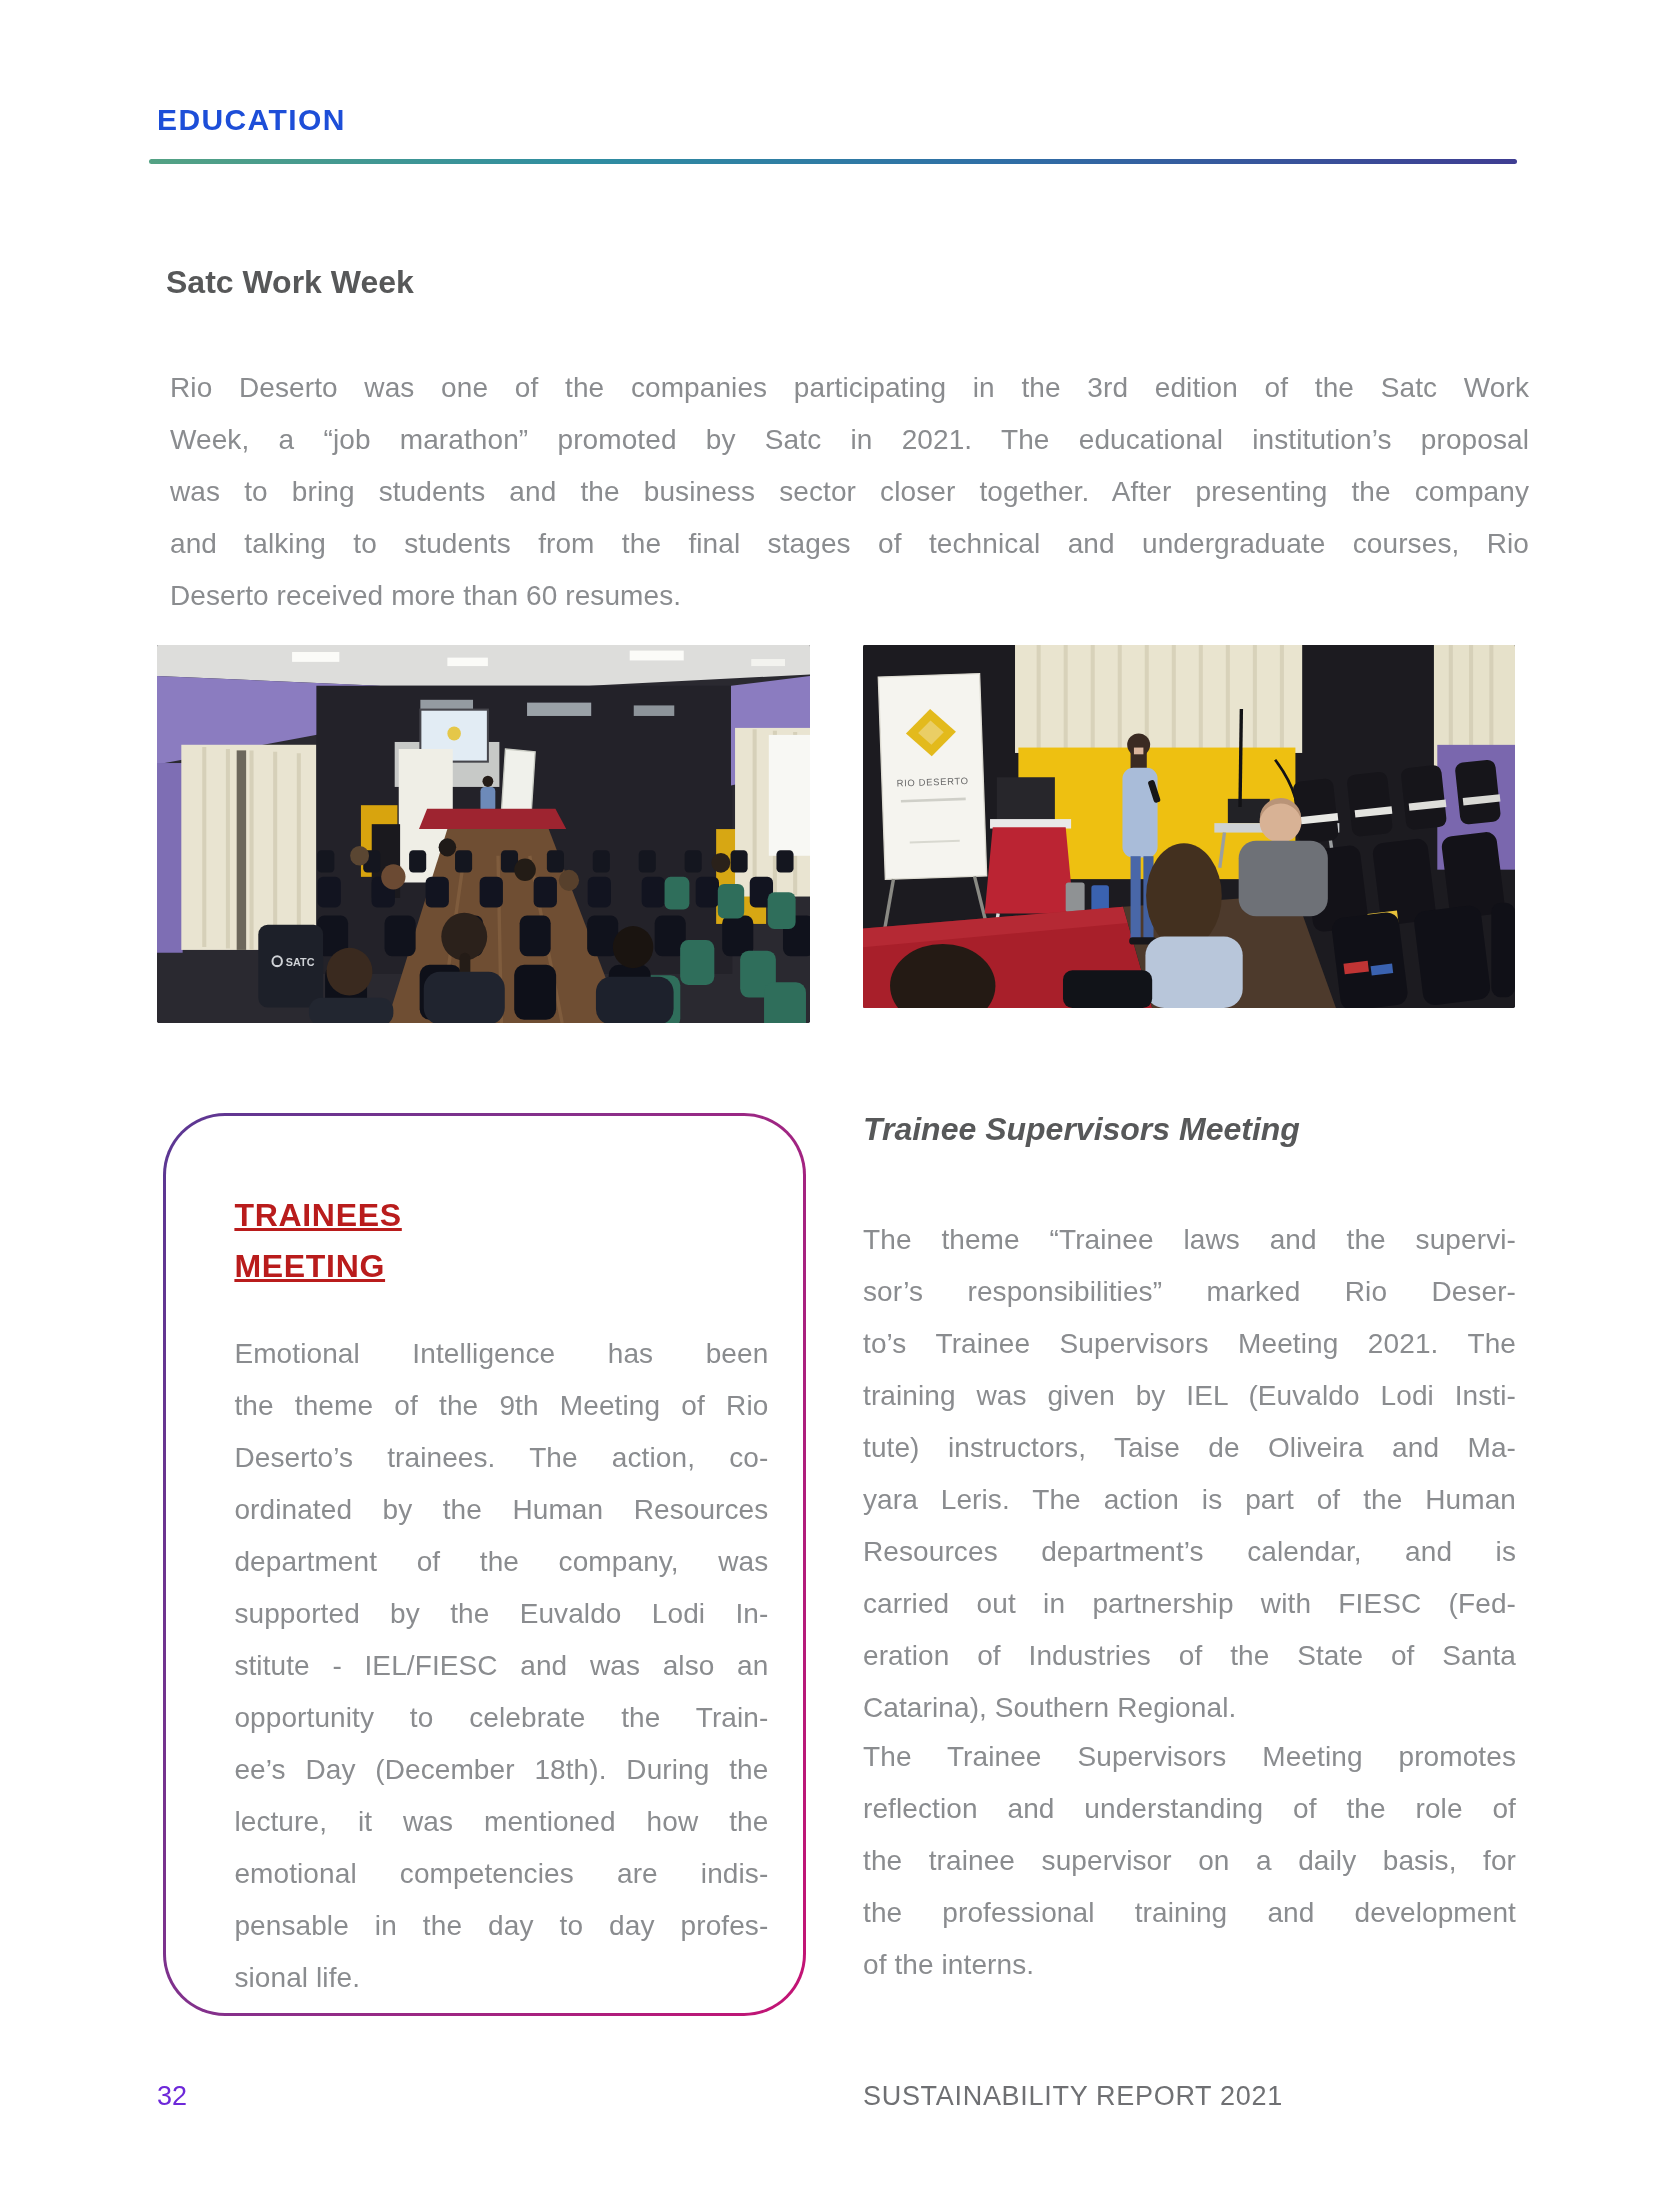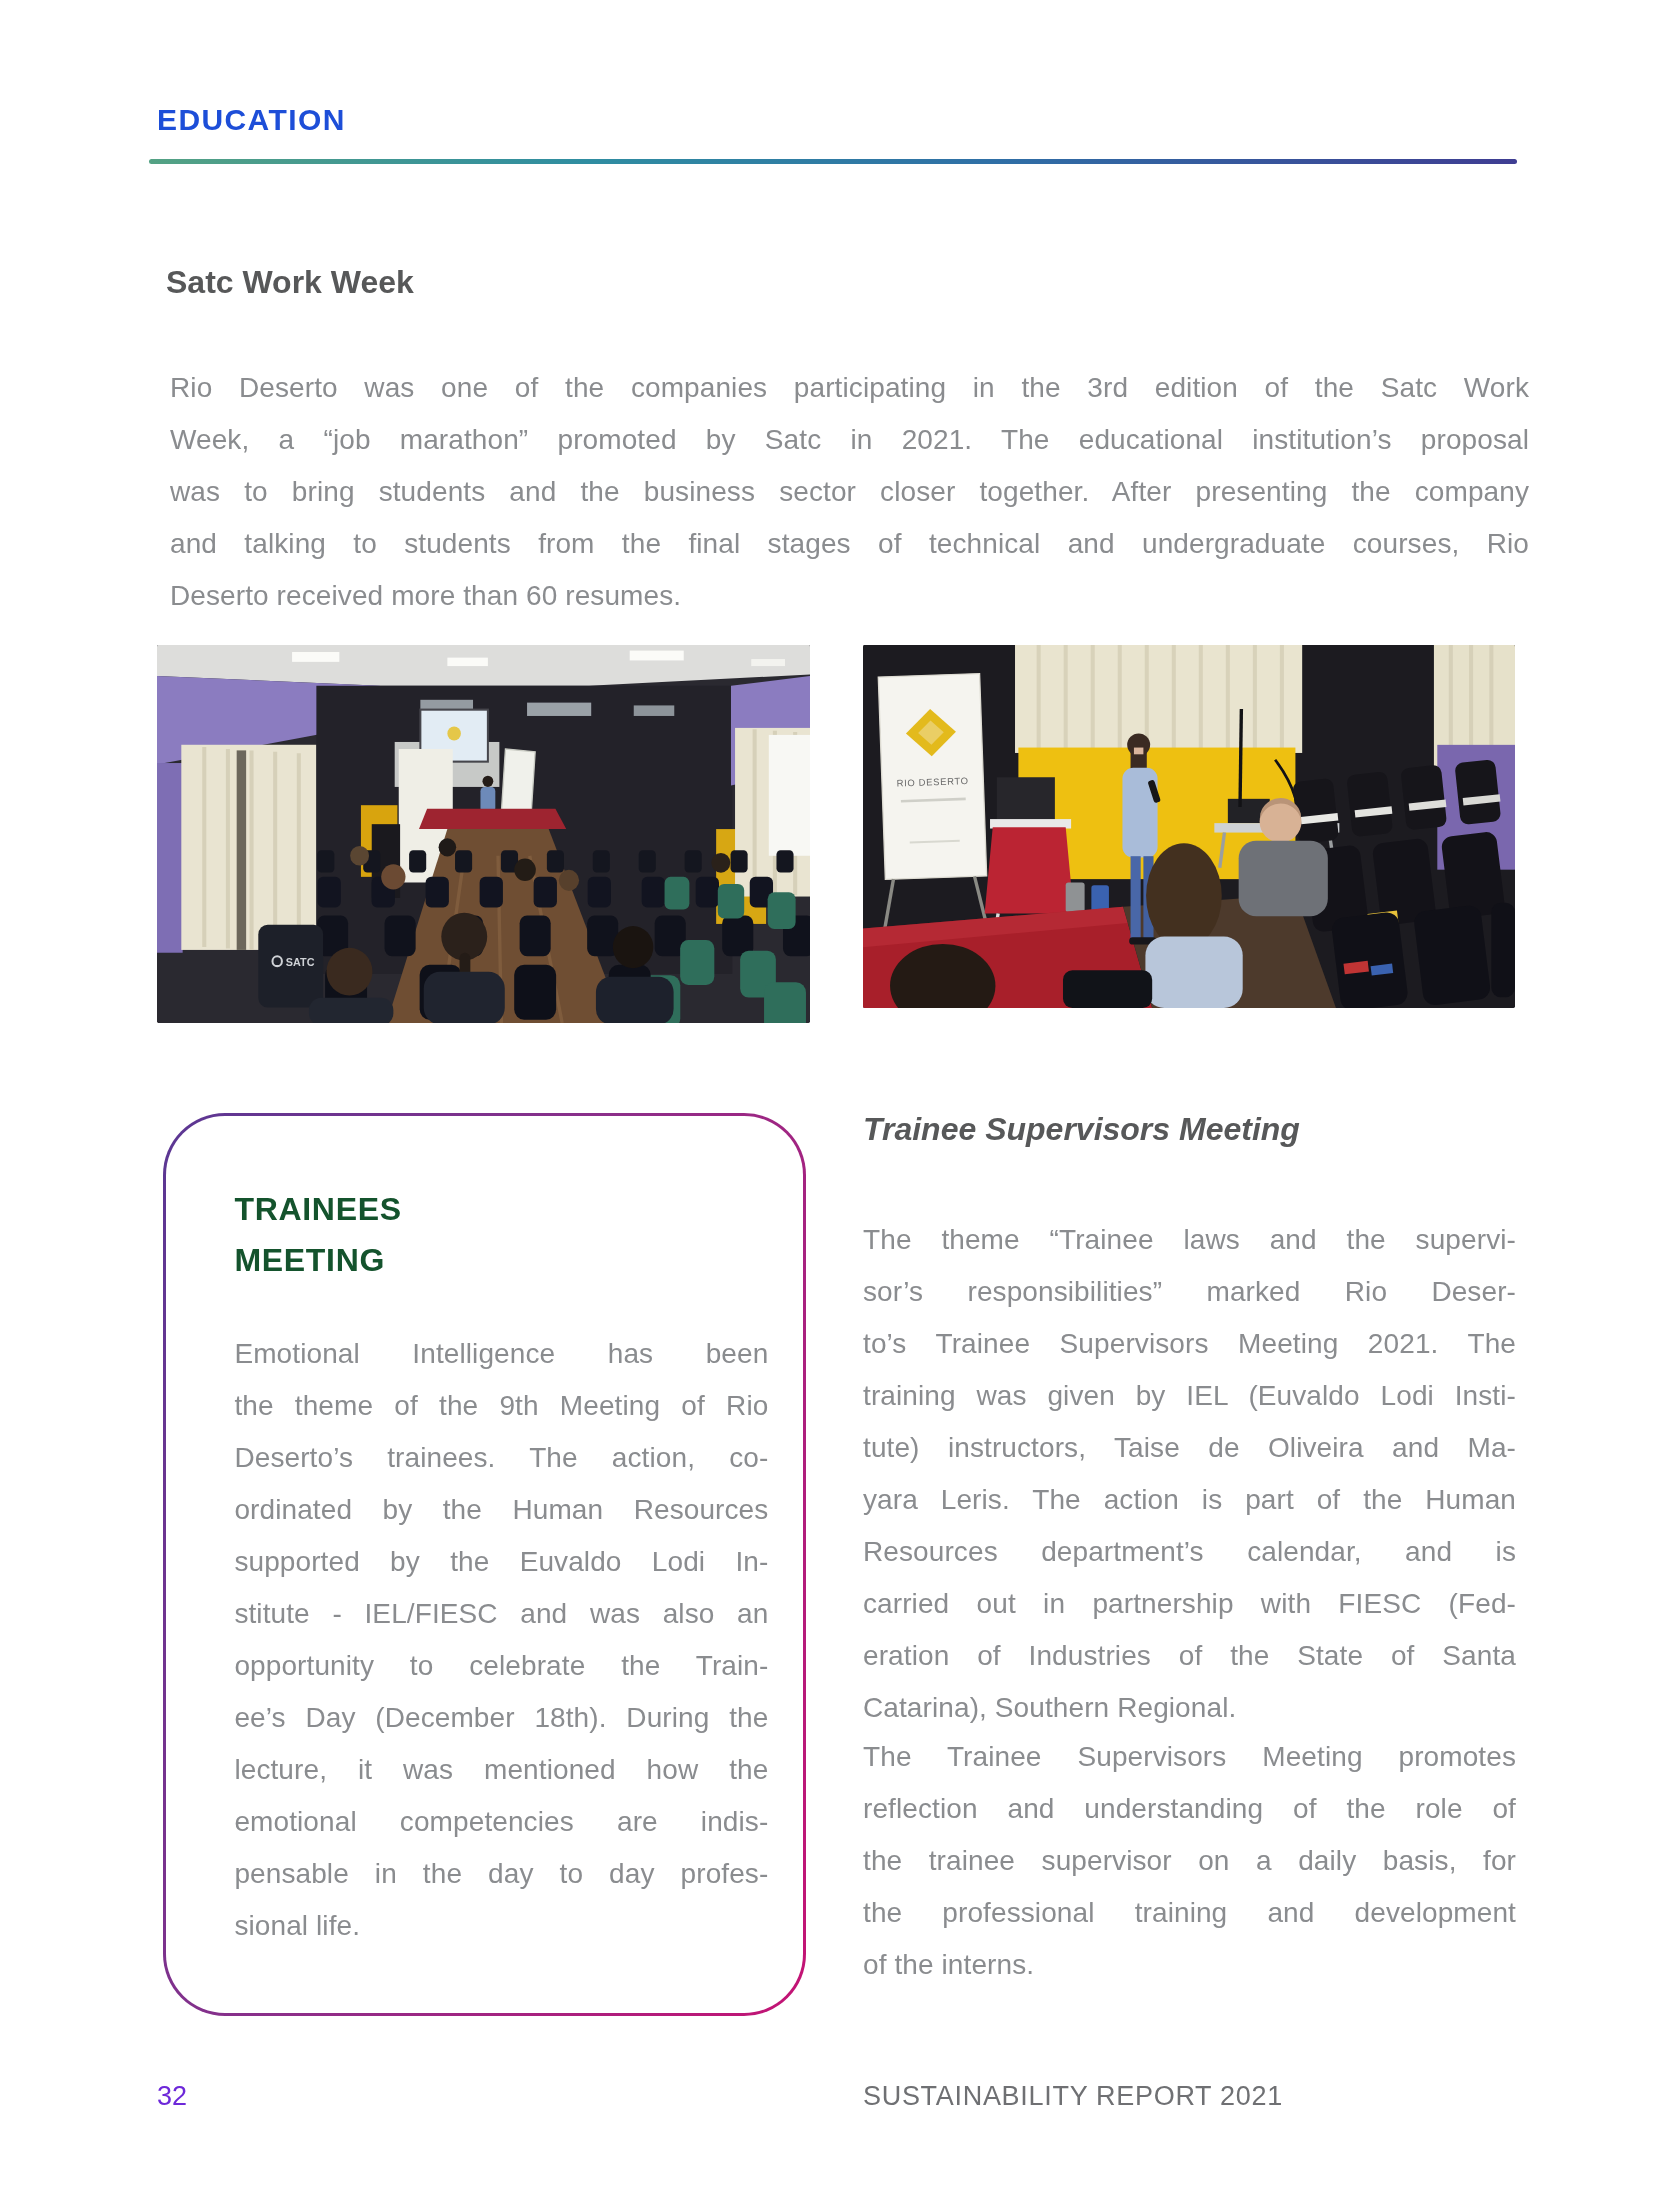--- a/index.html
+++ b/index.html
@@ -35,22 +35,23 @@
   .tbox {
     left:163px; top:1113px; width:643px; height:903px;
     background:linear-gradient(110deg,#5a3793 0%,#8b2f8a 45%,#c41374 100%);
     border-radius:62px; 
   }
   .tbox-in {
     position:absolute; left:3.4px; top:3.4px; right:3.4px; bottom:3.4px;
     background:#ffffff; border-radius:59px;
   }
   .tbox-title {
-    left:68px; top:68px; font-size:32px; font-weight:700; color:#14532d;
+    left:68px; top:74px; font-size:32px; font-weight:700; color:#b91c1c;
     letter-spacing:0.7px;
+    text-decoration:underline;
   }
   .tbox-title .tl { line-height:51px; }
   .tbox-body { left:68px; top:212px; width:534px; }
 
   .a2-title { left:863px; top:1111px;font-style:italic; }
   .a2-p1 { left:863px; top:1214px; width:653px; }
   .a2-p2 { left:863px; top:1731px; width:653px; }
 
   .footer-num { left:157px; top:2081px; font-size:27px; color:#6d28d9; }
   .footer-rep { left:863px; top:2081px; width:654px; text-align:left; font-size:27px; color:#6f7073; letter-spacing:0.7px; }
@@ -302,20 +303,21 @@
     <div class="tbox-in">
       <div class="abs tbox-title no-justify">
           <div class="tl">TRAINEES</div>
           <div class="tl">MEETING</div>
         </div>
       <div class="abs bodytext tbox-body">
           <div class="tl">Emotional Intelligence has been</div>
           <div class="tl">the theme of the 9th Meeting of Rio</div>
           <div class="tl">Deserto’s trainees. The action, co-</div>
           <div class="tl">ordinated by the Human Resources</div>
+          <div class="tl">department of the company, was</div>
           <div class="tl">supported by the Euvaldo Lodi In-</div>
           <div class="tl">stitute - IEL/FIESC and was also an</div>
           <div class="tl">opportunity to celebrate the Train-</div>
           <div class="tl">ee’s Day (December 18th). During the</div>
           <div class="tl">lecture, it was mentioned how the</div>
           <div class="tl">emotional competencies are indis-</div>
           <div class="tl">pensable in the day to day profes-</div>
           <div class="tl">sional life.</div>
         </div>
     </div>

